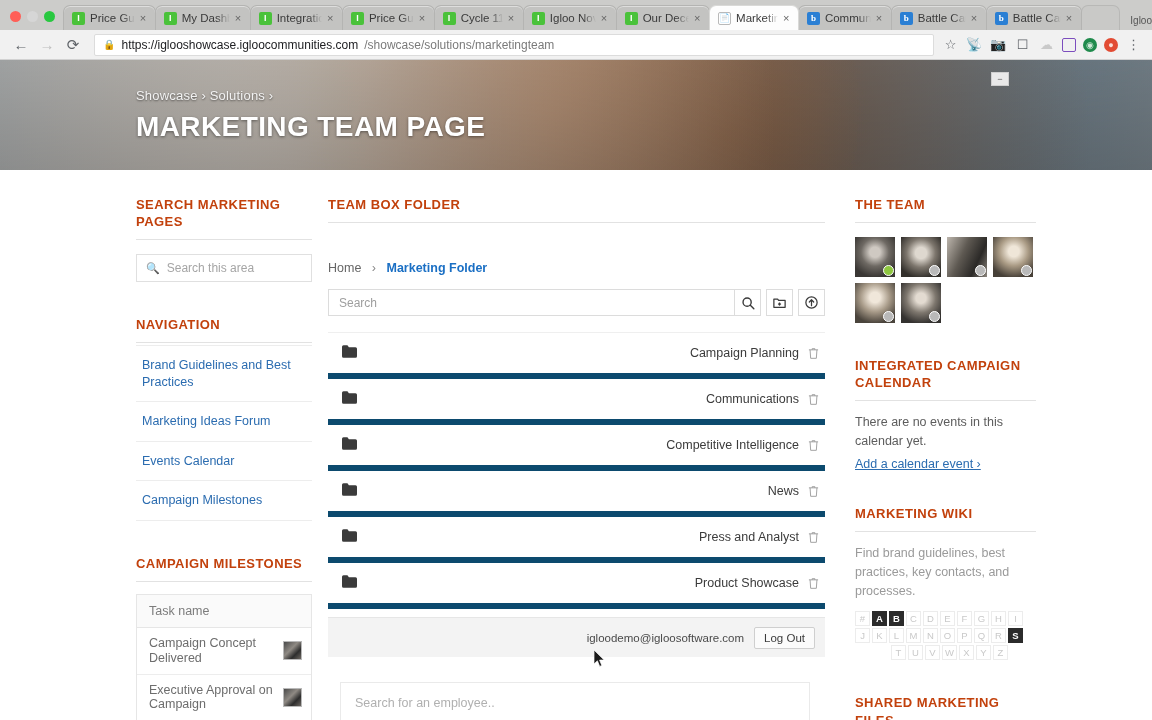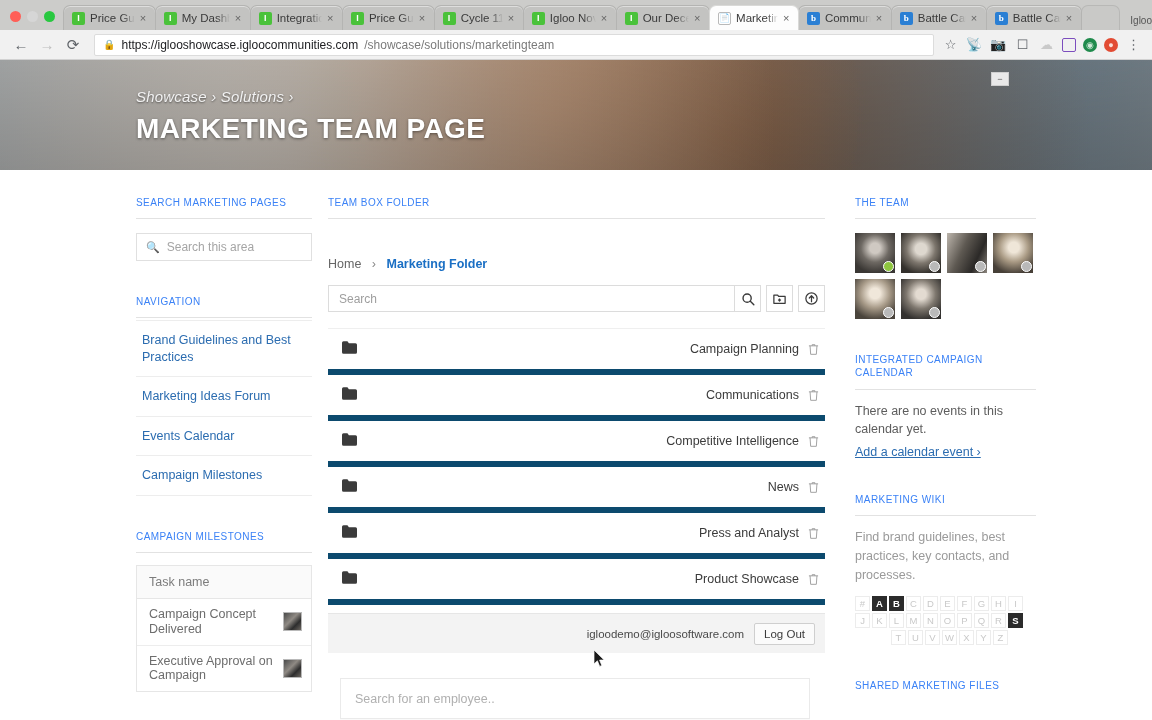--- a/index.html
+++ b/index.html
@@ -85,42 +85,42 @@
       radial-gradient(circle at 63% 70%, rgba(120,86,62,.85), transparent 50%),
       radial-gradient(circle at 84% 40%, rgba(112,126,136,.9), transparent 55%),
       linear-gradient(100deg,#9aa4ab 0%, #b7b1a9 26%, #a98161 48%, #7d6b5e 66%, #6e7f8a 86%, #8c969c 100%);
     filter:saturate(1.05);
   }
   .hero::after{
     content:""; position:absolute; inset:0;
     background:linear-gradient(180deg, rgba(0,0,0,.10), rgba(0,0,0,.22));
   }
   .hero-inner { position:relative; z-index:2; padding:28px 0 0 136px; }
-  .crumb { font-size:15px; color:#f2f2f2; letter-spacing:.2px; text-shadow:0 1px 2px rgba(0,0,0,.5);font-style:italic; }
+  .crumb { font-size:13px; color:#f2f2f2; letter-spacing:.2px; text-shadow:0 1px 2px rgba(0,0,0,.5); }
   .hero-title {
     margin-top:8px; font-size:28px; font-weight:bold; color:#fff; letter-spacing:.4px;
     text-shadow:0 1px 3px rgba(0,0,0,.45);
     font-family:"Liberation Sans", sans-serif;
   }
   .hero-collapse {
     position:absolute; top:12px; right:143px; z-index:3;
     width:18px; height:14px; background:#e9e9e9; border:1px solid #cfcfcf;
     display:flex; align-items:center; justify-content:center;
     font-size:9px; color:#555; line-height:1;
   }
 
   
   .page { display:flex; padding:26px 0 0 0; gap:0; }
   .col-left   { width:176px; margin-left:136px; flex:0 0 176px; }
   .col-center { width:497px; margin-left:16px; flex:0 0 497px; }
   .col-right  { width:181px; margin-left:30px; flex:0 0 181px; }
 
   .wtitle {
-    font-size:10px; font-weight:normal; letter-spacing:.45px;
-    color:#3b82f6; text-transform:uppercase; line-height:1.32;
+    font-size:13px; font-weight:bold; letter-spacing:.45px;
+    color:#c2410c; text-transform:uppercase; line-height:1.32;
   }
   .wrule { border:0; border-top:1px solid #e2e2e2; margin:9px 0 0 0; }
 
   
   .searchbox {
     margin-top:14px; height:28px; border:1px solid #e0e0e0; background:#fff;
     display:flex; align-items:center; gap:7px; padding:0 9px;
   }
   .searchbox .mag { color:#9b9b9b; font-size:11px; }
   .searchbox .ph { font-size:12px; color:#a5a5a5; }

